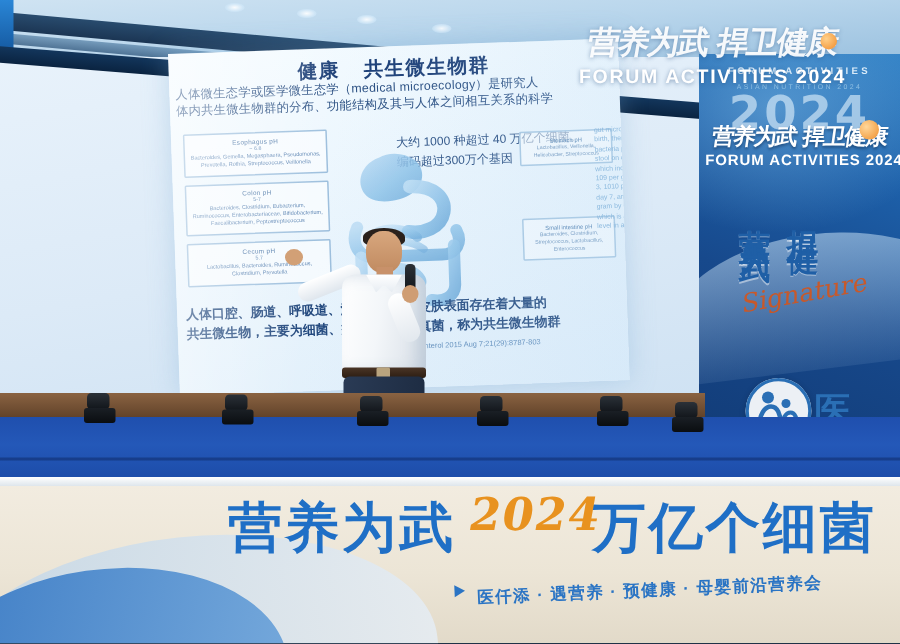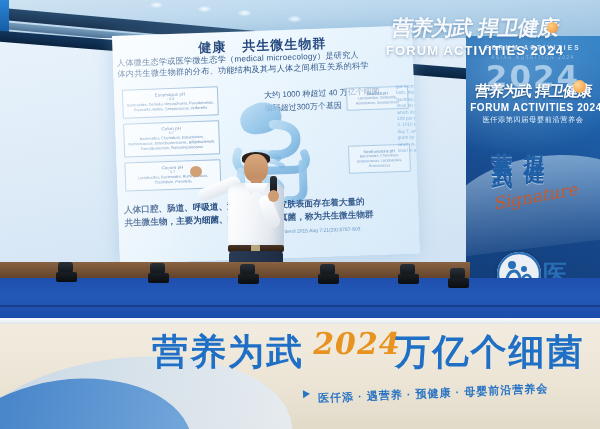--- a/index.html
+++ b/index.html
@@ -447,21 +447,20 @@
   </div>
 
   <div class="banner">
     <div class="banner-glow"></div>
     <div class="b-forum">FORUM ACTIVITIES</div>
     <div class="b-sub">ASIAN NUTRITION 2024</div>
     <div class="b-year">2024</div>
     <div class="b-cn-hand">营养为武 捍卫健康</div>
     <div class="b-dot"></div>
     <div class="b-forum2">FORUM ACTIVITIES  2024</div>
-    <div class="b-cn2">医仟添第四届母婴前沿营养会</div>
     <div class="banner-wave"></div>
     <div class="b-big">
       <span class="col">营养为武</span>
       <span class="col">捍卫健</span>
     </div>
     <div class="b-sign">Signature</div>
   </div>
 
   <svg class="logo" viewBox="0 0 44 44">
     <circle cx="22" cy="22" r="21" fill="none" stroke="#2a6fb5" stroke-width="2.4"></circle>

